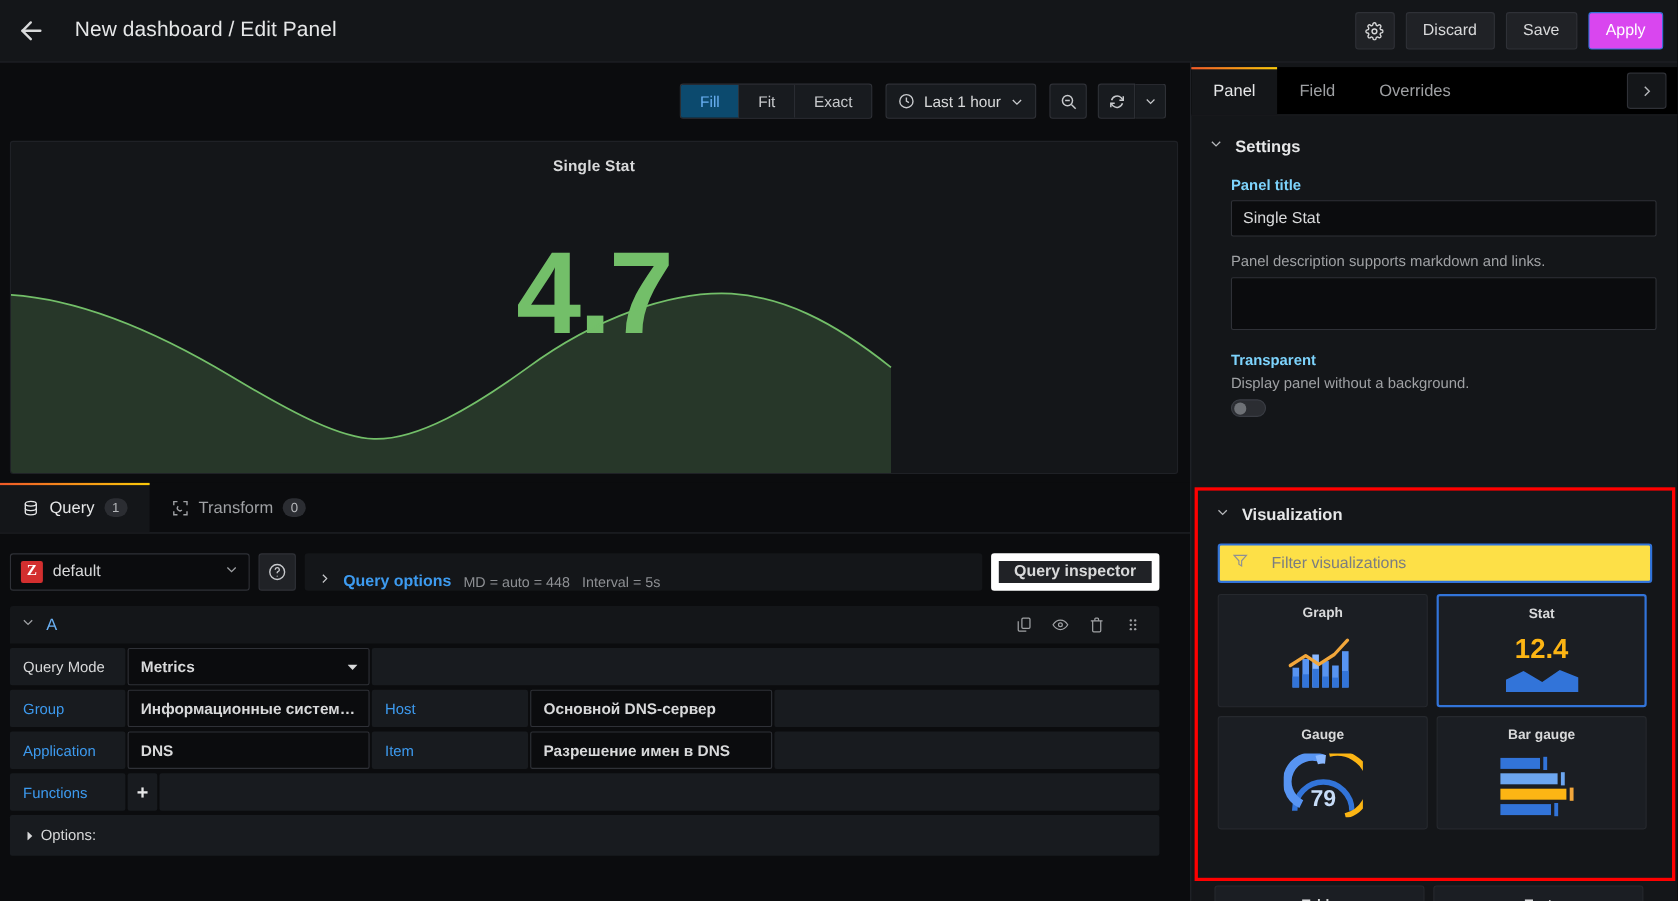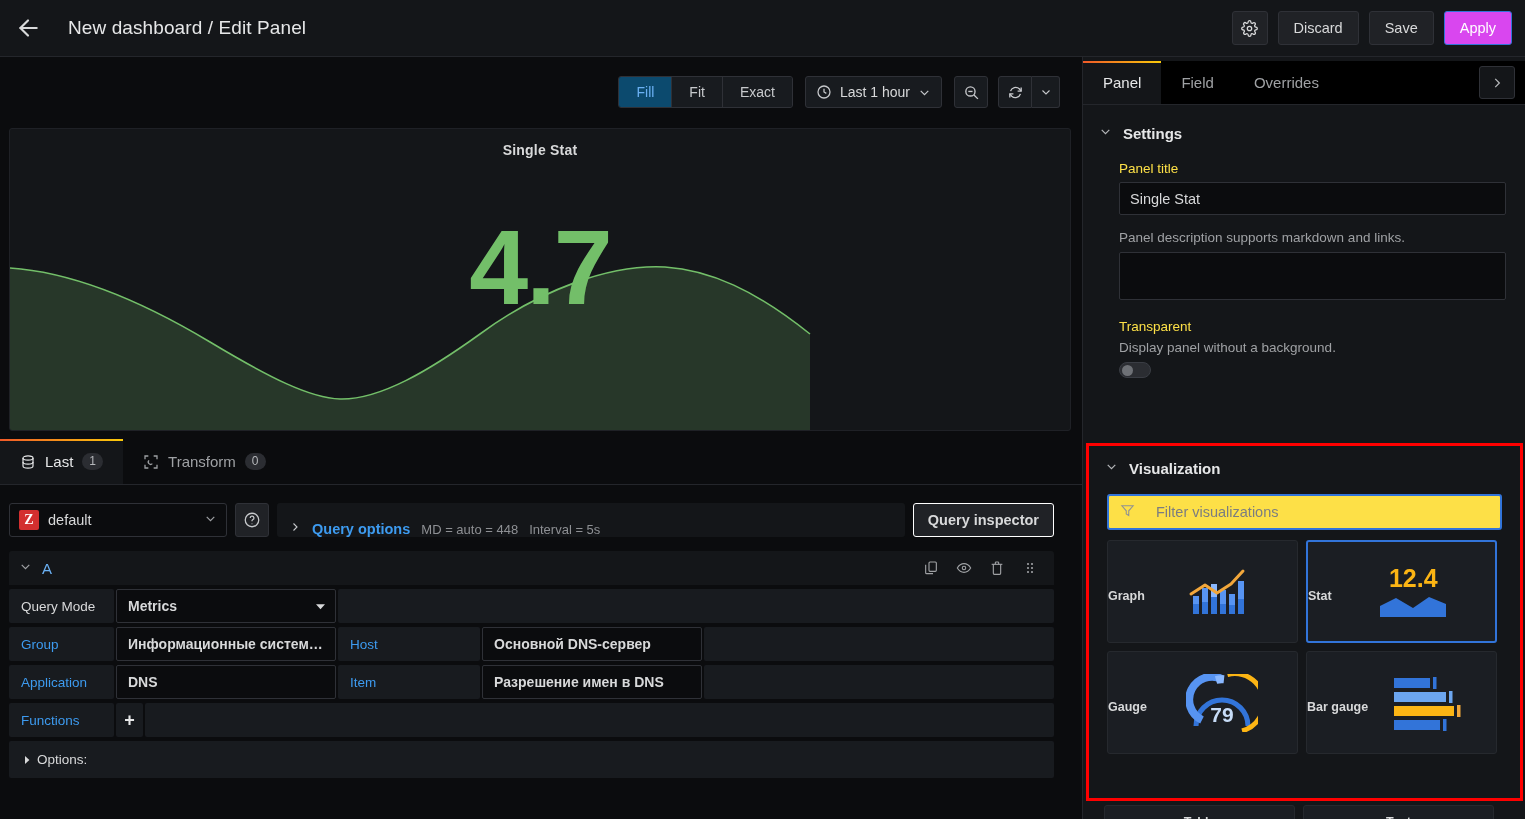--- a/index.html
+++ b/index.html
@@ -138,21 +138,21 @@
     width: 34px; height: 34px; border: 1px solid #2f3137; border-radius: 3px;
     background: #202226; display: flex; align-items: center; justify-content: center; cursor: pointer;
   }
   .qopts {
     flex: 1; height: 34px; background: #141619; border-radius: 3px;
     display: flex; align-items: flex-end; padding: 0 12px; gap: 11px; cursor: pointer;
   }
   .qopts .lnk { color: #3d9bf0; font-size: 14.5px; font-weight: bold; }
   .qopts .meta { color: #8e9094; font-size: 13px; }
   .q-inspector {
-    height: 34px; padding: 0 14px; border: 1px solid #ffffff; border-radius: 3px;
+    height: 34px; padding: 0 14px; border: 7px solid #ffffff; border-radius: 3px;
     background: #202226; color: #d8d9da; font-size: 14.5px; font-weight: bold;
     display: flex; align-items: center; cursor: pointer;
   }
 
   
   .qedit {
     position: absolute; left: 9px; top: 112px; width: 1045px;
   }
   .qedit-head {
     height: 34px; background: #141619; border-radius: 3px 3px 0 0;
@@ -214,21 +214,21 @@
     border: 1px solid #2f3137; border-radius: 3px; background: #141619;
     display: flex; align-items: center; justify-content: center; cursor: pointer;
   }
 
   .sect-head {
     display: flex; align-items: center; gap: 11px; padding: 0 16px;
     height: 36px; cursor: pointer;
   }
   .sect-head .t { font-size: 15px; font-weight: bold; color: #e6e7e8; }
   .field-block { padding: 0 20px 0 36px; }
-  .f-label { font-size: 13.5px; color: #fde047; font-weight: normal; margin-bottom: 6px; }
+  .f-label { font-size: 13.5px; color: #7dd3fc; font-weight: bold; margin-bottom: 6px; }
   .f-desc { font-size: 13.5px; color: #9fa1a4; margin-bottom: 7px; }
   .f-input {
     width: 100%; height: 33px; background: #0b0c0e; border: 1px solid #2f3137;
     border-radius: 2px; color: #d8d9da; font-size: 14.5px; padding: 0 10px;
     font-family: "Liberation Sans", sans-serif;
   }
   .f-textarea {
     width: 100%; height: 48px; background: #0b0c0e; border: 1px solid #2f3137;
     border-radius: 2px; color: #d8d9da; font-size: 14px; padding: 6px 10px;
     resize: none; font-family: "Liberation Sans", sans-serif;
@@ -252,21 +252,21 @@
     height: 36px; border: 2px solid #3274d9; border-radius: 3px; background: #fde047;
     display: flex; align-items: center; padding: 0 11px; gap: 21px;
   }
   .viz-filter .ph { font-size: 14.5px; color: #7b7d81; }
   .viz-grid {
     display: flex; flex-wrap: wrap; gap: 8px; padding: 10px 18px 0 18px;
   }
   .viz-card {
     width: 191px; height: 103px; background: #1b1e23; border: 1px solid #26292e;
     border-radius: 3px; cursor: pointer; position: relative;
-    display: flex; flex-direction: row; align-items: center;
+    display: flex; flex-direction: column; align-items: center;
   }
   .viz-card.sel { border: 2px solid #3274d9; }
   .viz-card .cname {
     font-size: 12.5px; font-weight: bold; color: #d8d9da; margin-top: 9px;
   }
   .viz-card .cart { flex: 1; display: flex; align-items: center; justify-content: center; width: 100%; }
   .viz-row-bottom { display: flex; gap: 8px; padding: 8px 18px 0 18px; }
 
   .fade-bottom {
     position: absolute; left: 1086px; top: 801px; width: 437px; height: 18px;
@@ -366,21 +366,21 @@
     </div>
 
     <div class="query-area">
       <div class="qtabs">
         <div class="qtab active">
           <svg viewBox="0 0 24 24" fill="none" stroke="#e6e7e8" stroke-width="1.8">
             <ellipse cx="12" cy="6" rx="7.5" ry="3.2"></ellipse>
               <path d="M4.5 6v12c0 1.8 3.4 3.2 7.5 3.2s7.5-1.4 7.5-3.2V6"></path>
               <path d="M4.5 12c0 1.8 3.4 3.2 7.5 3.2s7.5-1.4 7.5-3.2"></path>
           </svg>
-          <span>Last</span>
+          <span>Query</span>
           <span class="cnt">1</span>
         </div>
         <div class="qtab">
           <svg viewBox="0 0 24 24" fill="none" stroke="#9fa1a4" stroke-width="1.9">
             <polyline points="3 8 3 3 8 3"></polyline>
               <polyline points="16 3 21 3 21 8"></polyline>
               <polyline points="21 16 21 21 16 21"></polyline>
               <polyline points="8 21 3 21 3 16"></polyline>
             <path d="M9 9.5a3.5 3.5 0 1 0 5 5"></path>
           </svg>

